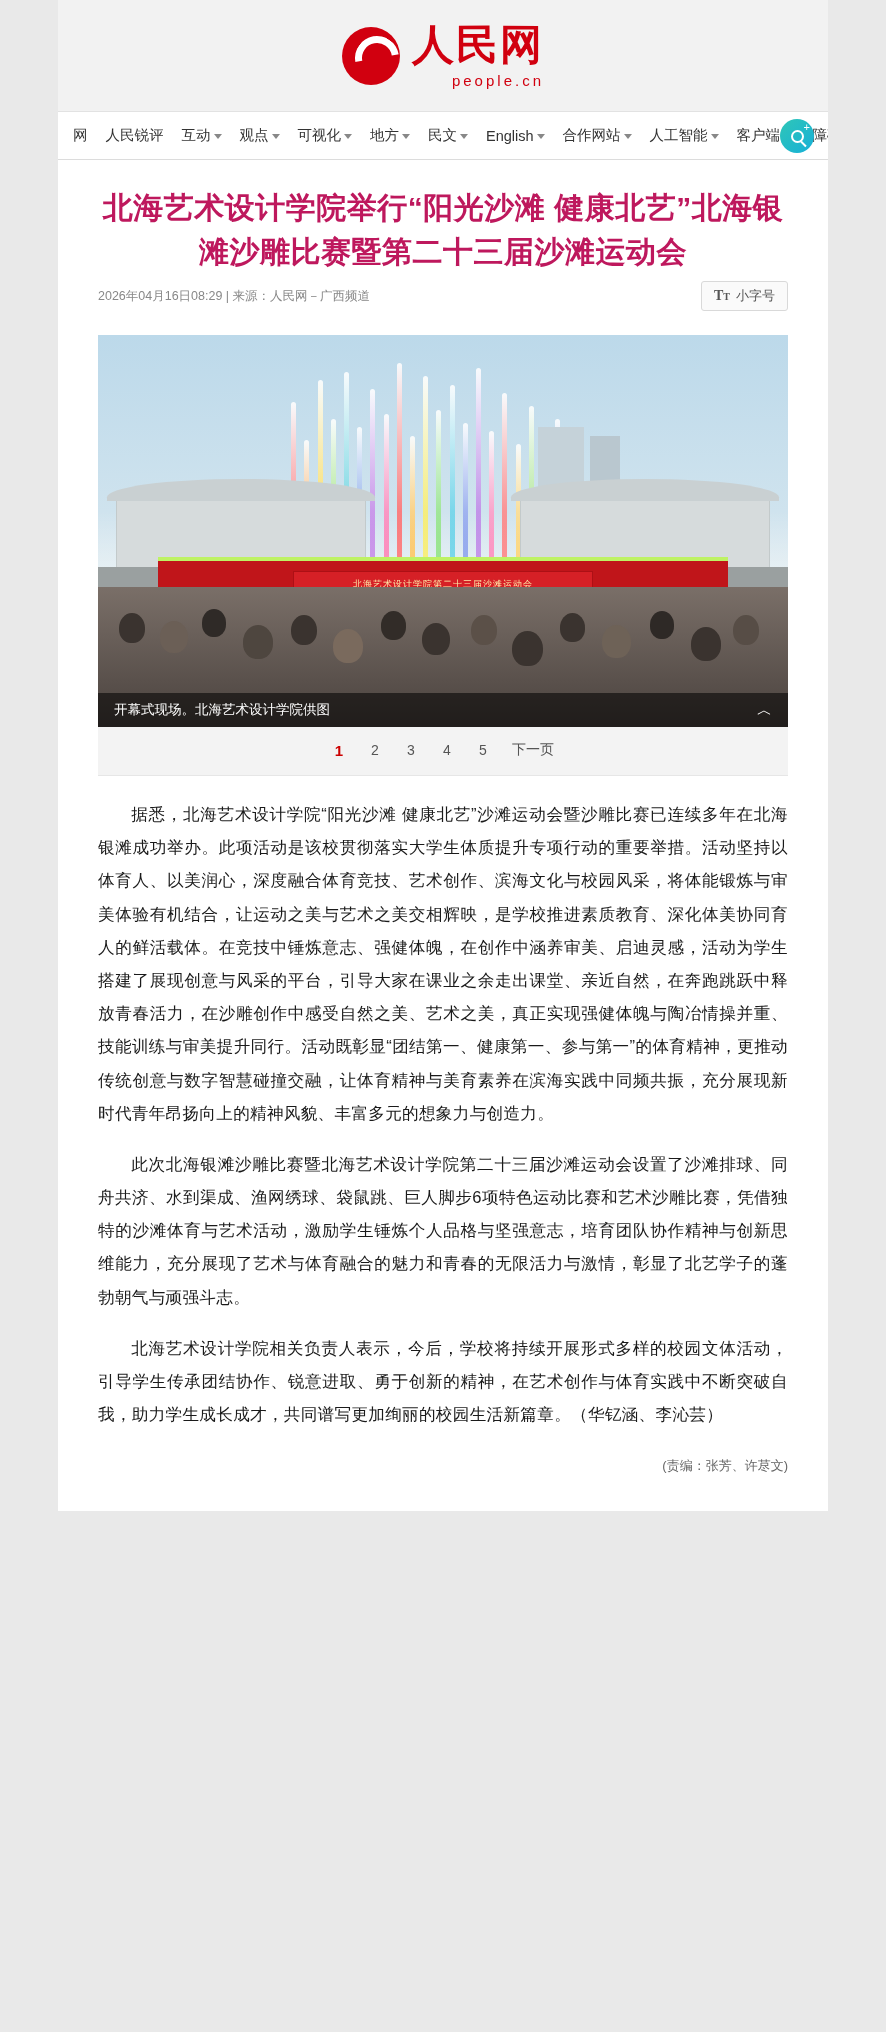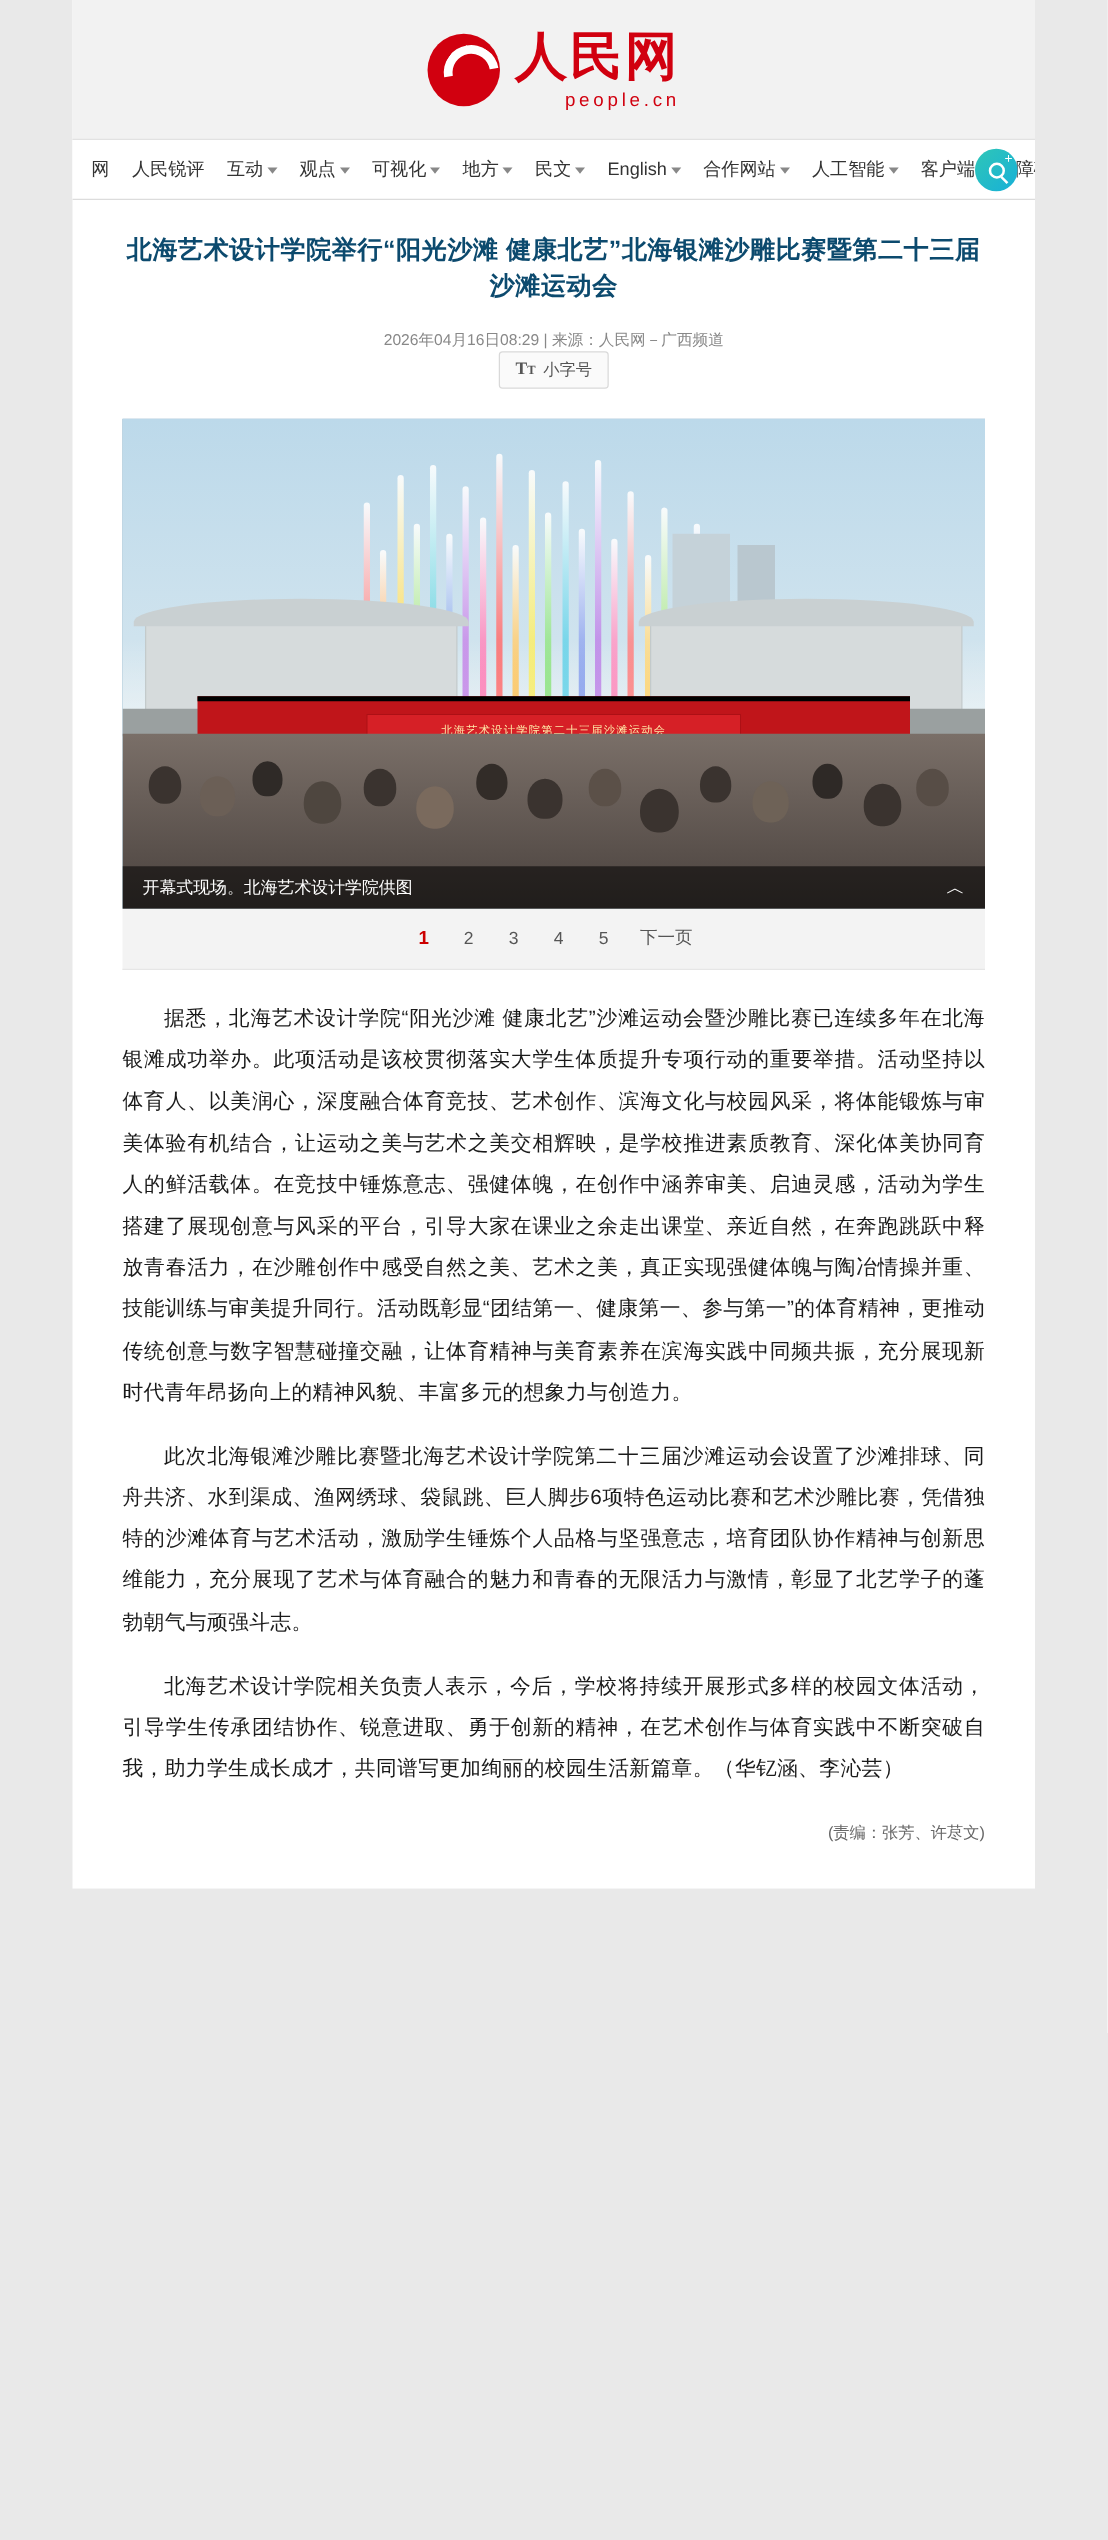--- a/index.html
+++ b/index.html
@@ -138,35 +138,34 @@
     color: #666;
   }
   .crumb a { color: #666; text-decoration: none; cursor: pointer; }
   .crumb .sep { color: #999; margin: 0 3px; }
 
   
   .article {
     padding: 0 40px 36px 40px;
   }
   h1.title {
-    font-size: 20px;
+    font-size: 30px;
     line-height: 1.45;
-    color: #0c4a6e;
+    color: #be185d;
     font-weight: bold;
     text-align: center;
     margin: 26px 0 0 0;
     letter-spacing: 0.5px;
   }
   .meta-row {
     display: flex;
     align-items: center;
     justify-content: space-between;
-    margin: 20px 0 14px 0;
+    margin: 8px 0 14px 0;
     padding-bottom: 10px;
-    flex-direction: column;
   }
   .meta-text {
     font-size: 12.5px;
     color: #888;
   }
   .fontsize-btn {
     border: 1px solid #d9d9d9;
     background: #fafafa;
     border-radius: 3px;
     padding: 5px 12px;
@@ -236,21 +235,21 @@
     width: 5px;
     border-radius: 3px;
     opacity: 0.88;
   }
   .stage {
     position: absolute;
     left: 60px; right: 60px;
     bottom: 118px;
     height: 52px;
     background: #c0151a;
-    border-top: 4px solid #000000;
+    border-top: 4px solid #bef264;
     text-align: center;
   }
   .banner {
     position: absolute;
     left: 50%; transform: translateX(-50%);
     top: 10px;
     width: 300px; height: 26px;
     background: #d62026;
     border: 1px solid #ad1015;
     color: #ffe9a8;

